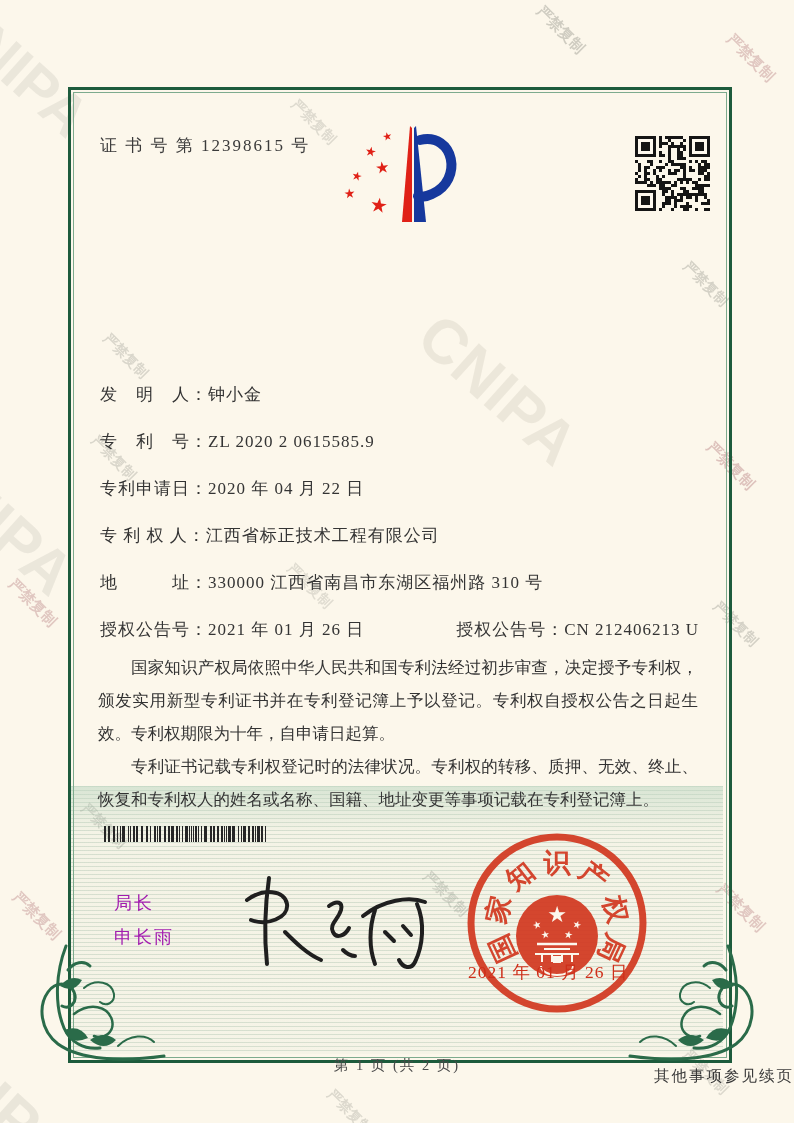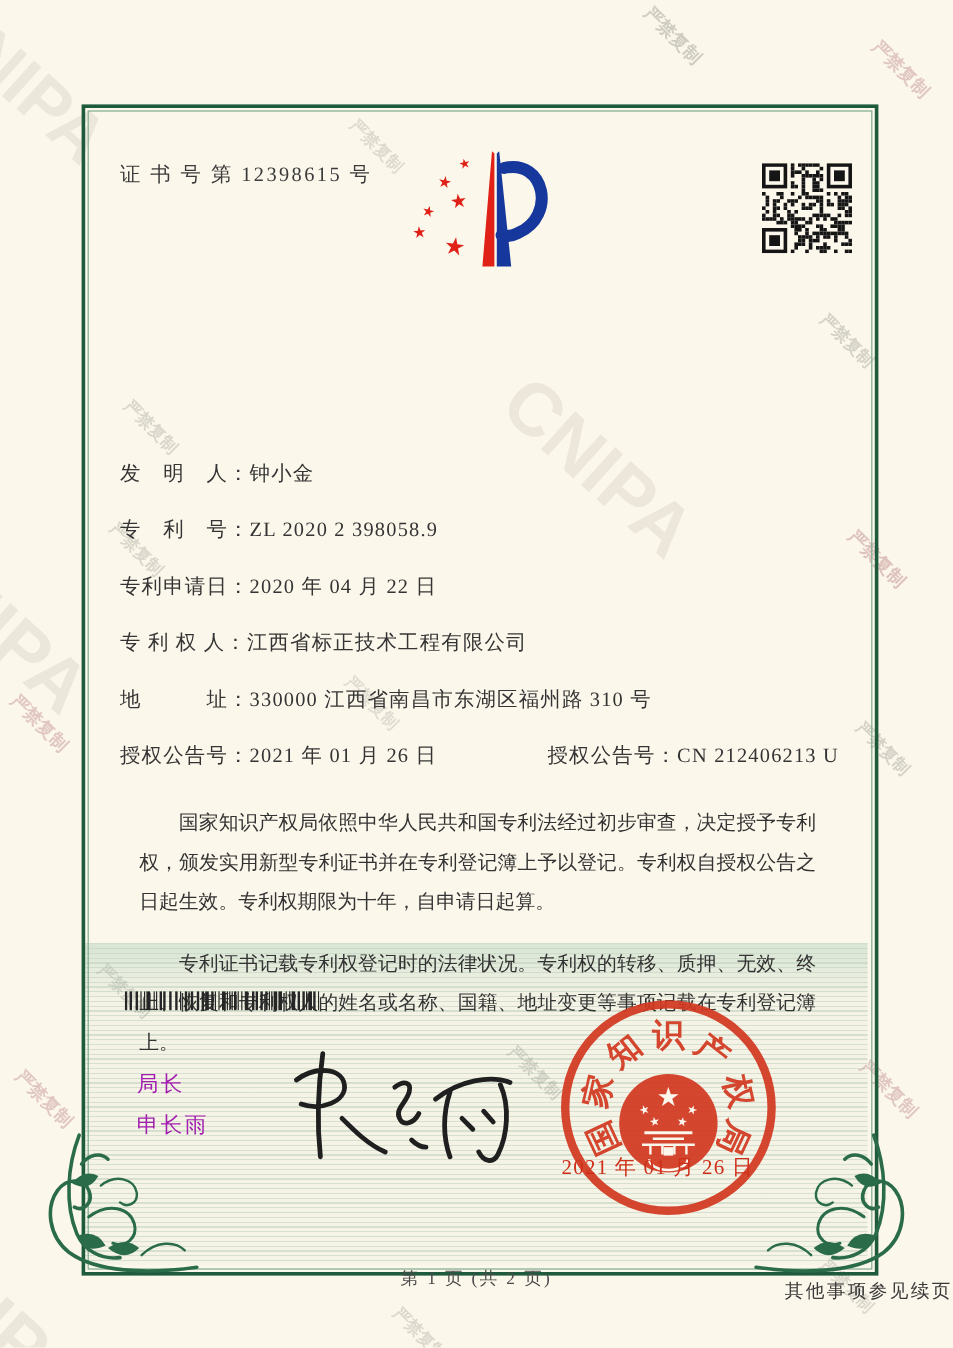--- a/index.html
+++ b/index.html
@@ -31,21 +31,21 @@
   .cert-no{position:absolute;left:100px;top:134px;font-size:17px;letter-spacing:2px;color:#3b3b3b;}
   .logo{position:absolute;left:336px;top:118px;}
   .qr{position:absolute;left:635px;top:136px;width:75px;height:75px;}
   .doc-title{position:absolute;left:68px;top:234px;width:658px;text-align:center;
              font-size:37px;font-weight:700;letter-spacing:7px;color:#1c1c1c;}
   .field-row{position:absolute;left:100px;font-size:17px;letter-spacing:1px;color:#343434;white-space:nowrap;}
   .field-label{color:#343434;}
   .grant-pair{margin-left:92px;}
   .paras{position:absolute;left:98px;top:651px;width:600px;font-size:16.5px;
          line-height:33px;color:#333;text-align:justify;}
-  .paras p{margin:18px;text-indent:2em;}
+  .paras p{margin:0;text-indent:2em;}
   .barcode{position:absolute;left:104px;top:826px;width:162px;height:16px;}
   .officer{position:absolute;left:114px;top:886px;font-size:18px;letter-spacing:2px;color:#a21caf;line-height:34px;}
   .signature{position:absolute;left:225px;top:862px;}
   .seal{position:absolute;left:462px;top:828px;width:190px;height:190px;opacity:.93;}
   .seal-date{position:absolute;left:468px;top:960px;font-size:17.5px;letter-spacing:1px;
              color:#ce2f1a;white-space:nowrap;z-index:5;}
   .page-num{position:absolute;left:68px;top:1056px;width:658px;text-align:center;
             font-size:14.5px;letter-spacing:2px;color:#4a4a4a;}
   .cont-note{position:absolute;left:0;top:1066px;width:794px;text-align:right;
              font-size:15.5px;letter-spacing:2px;color:#383838;}
@@ -354,21 +354,21 @@
       <rect x="0" y="54" width="21" height="21" fill="#151515"></rect>
       <rect x="3" y="57" width="15" height="15" fill="#fdf8ee"></rect>
       <rect x="6" y="60" width="9" height="9" fill="#151515"></rect>
     </svg>
 
 
   <div class="field-row" style="top:383px">
     <span class="field-label">发　明　人：</span><span>钟小金</span>
   </div>
   <div class="field-row" style="top:430px">
-    <span class="field-label">专　利　号：</span><span>ZL 2020 2 398058.9</span>
+    <span class="field-label">专　利　号：</span><span>ZL 2020 2 0615585.9</span>
   </div>
   <div class="field-row" style="top:477px">
     <span class="field-label">专利申请日：</span><span>2020 年 04 月 22 日</span>
   </div>
   <div class="field-row" style="top:524px">
     <span class="field-label">专 利 权 人：</span><span>江西省标正技术工程有限公司</span>
   </div>
   <div class="field-row" style="top:571px">
     <span class="field-label">地　　　址：</span><span>330000 江西省南昌市东湖区福州路 310 号</span>
   </div>

